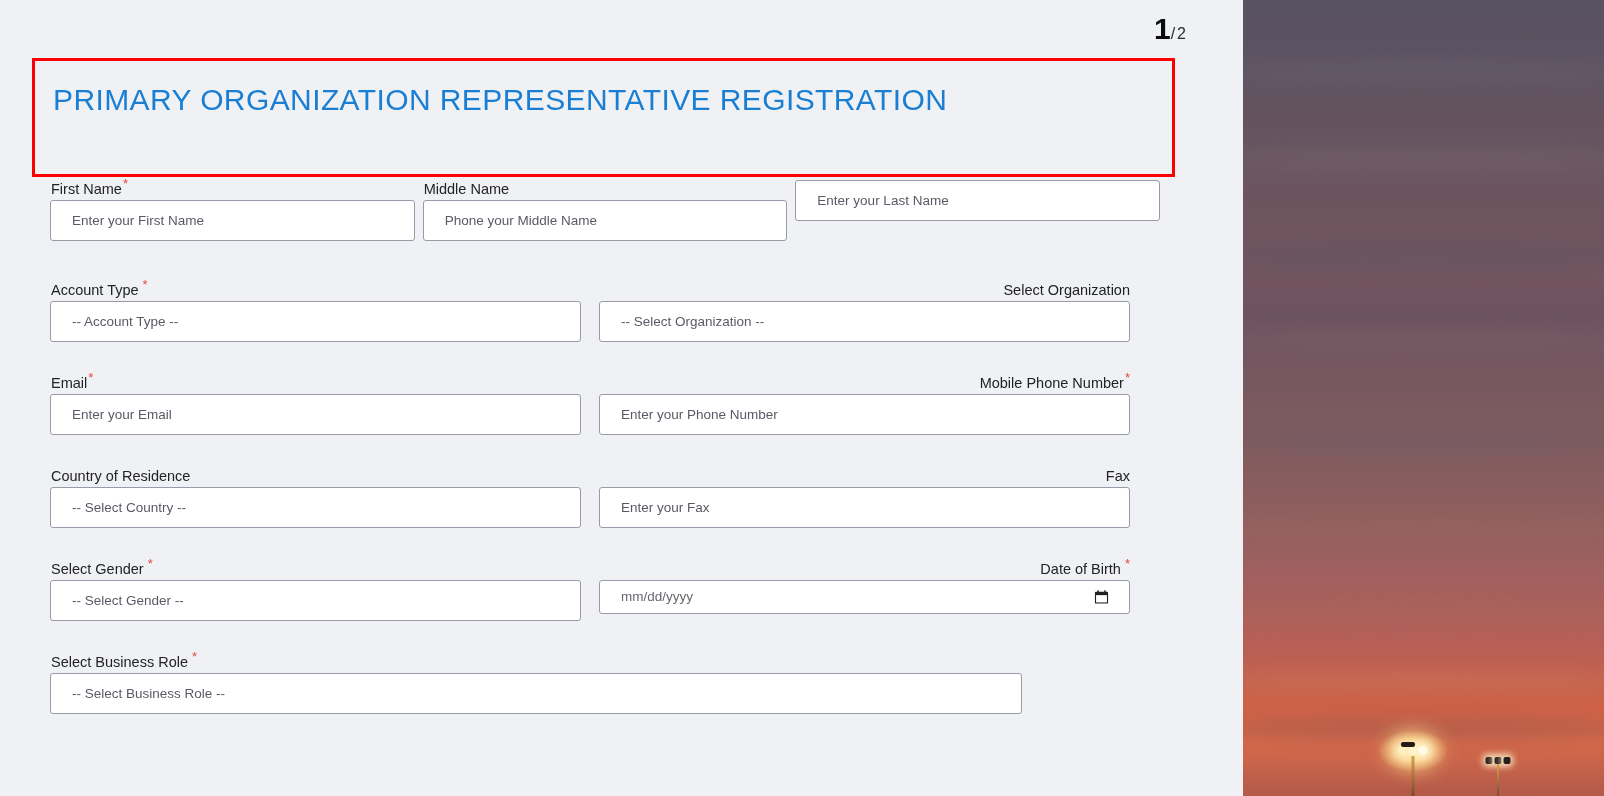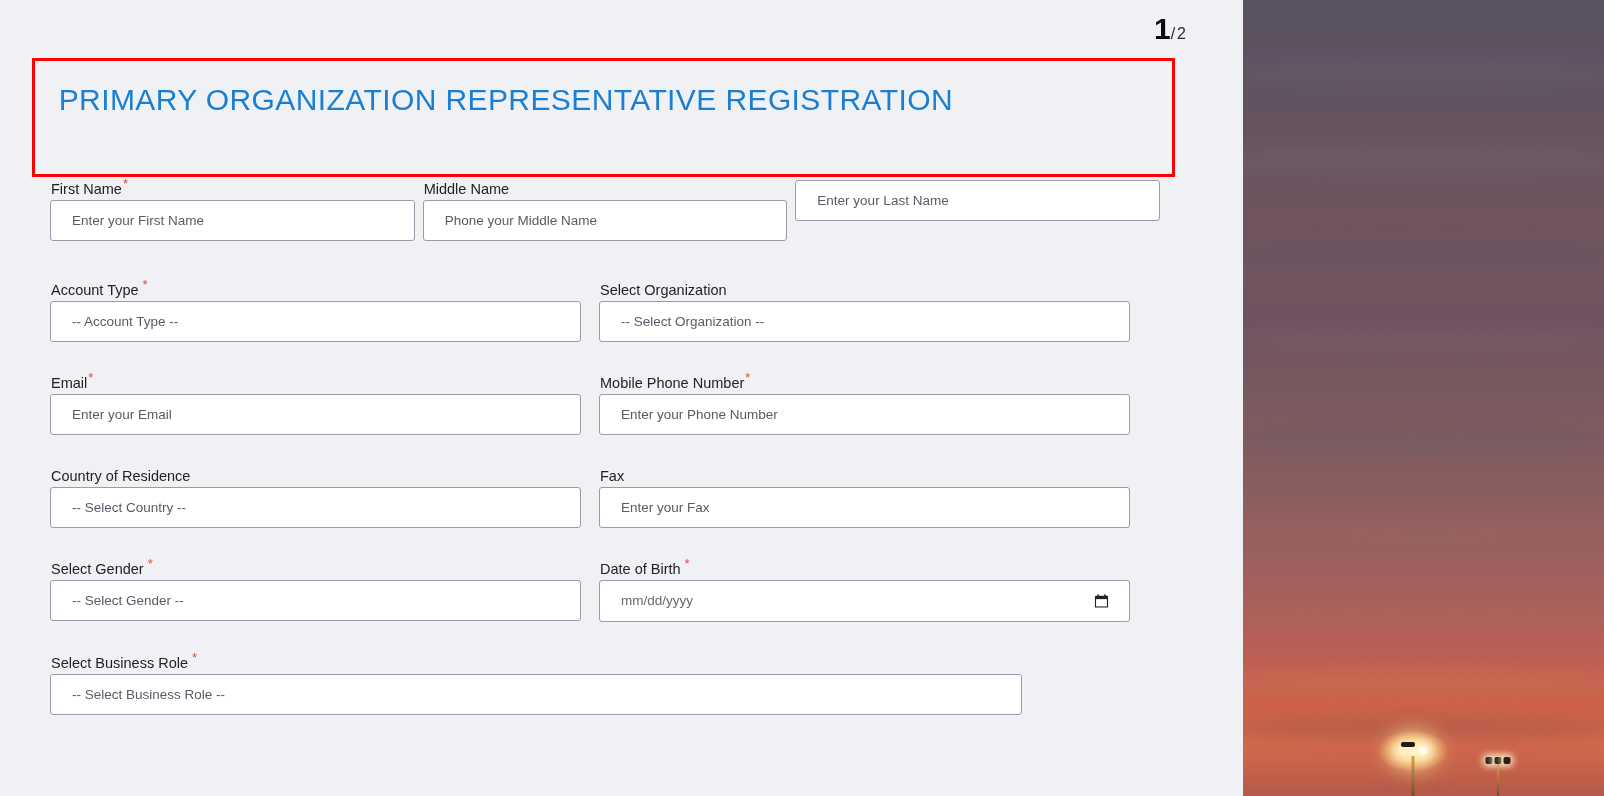--- a/index.html
+++ b/index.html
@@ -58,21 +58,20 @@
   
   .title-box {
     position: absolute;
     left: 32px;
     top: 58px;
     width: 1143px;
     height: 119px;
     border: 3px solid #ff0000;
     background: #eff1f5;
     padding: 17px 0 0 18px;
-    text-align: right;
   }
   .title-text {
     color: #1a7fd3;
     font-size: 30px;
     font-weight: 400;
     letter-spacing: 0.4px;
     line-height: 43px;
     max-width: 900px;
   }
 
@@ -84,21 +83,21 @@
     width: 1110px;
   }
   .row {
     display: flex;
     margin-bottom: 16px;
   }
   .field { position: relative; }
   .field.third { width: 366px; margin-right: 8px; }
   .field.third:last-child { margin-right: 0; }
   .field.half { width: 531px; margin-right: 18px; }
-  .field.half:last-child { margin-right: 0; }
+  .field.half:last-child { margin-right: 0; text-align: right; }
   .field.full { width: 972px; }
 
   .f-label {
     display: block;
     font-size: 14.5px;
     color: #232323;
     line-height: 18px;
     padding: 0 0 2px 1px;
     white-space: nowrap;
   }
@@ -117,21 +116,21 @@
     width: 100%;
     height: 41px;
     background: #ffffff;
     border: 1px solid #9a9aa8;
     border-radius: 3px;
     padding: 0 12px 0 21px;
     font-size: 13.5px;
     color: #5a5a66;
     position: relative;
   }
-  .f-control.tall { height: 42px; }
+  .f-control.tall { height: 34px; }
   .ph { color: #5a5a66; font-size: 13.5px; line-height: 1; }
   .ph.dim { color: #68686f; }
 
   .gap-sm { height: 24px; }
   .gap-md { height: 16px; }
 
   
   .cal-icon {
     position: absolute;
     right: 20px;

